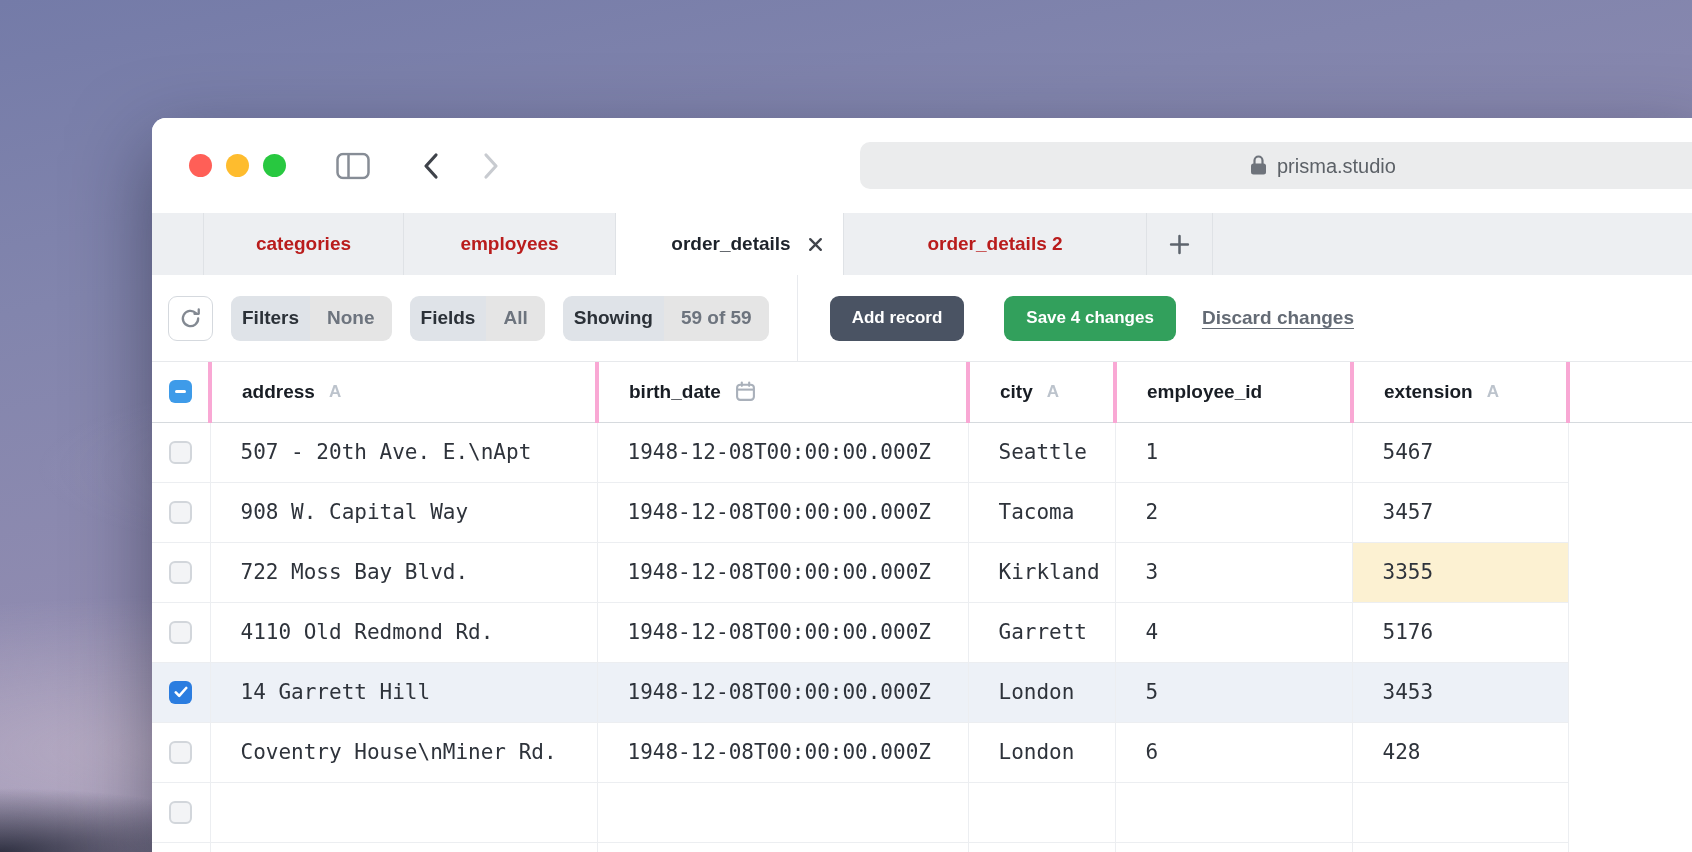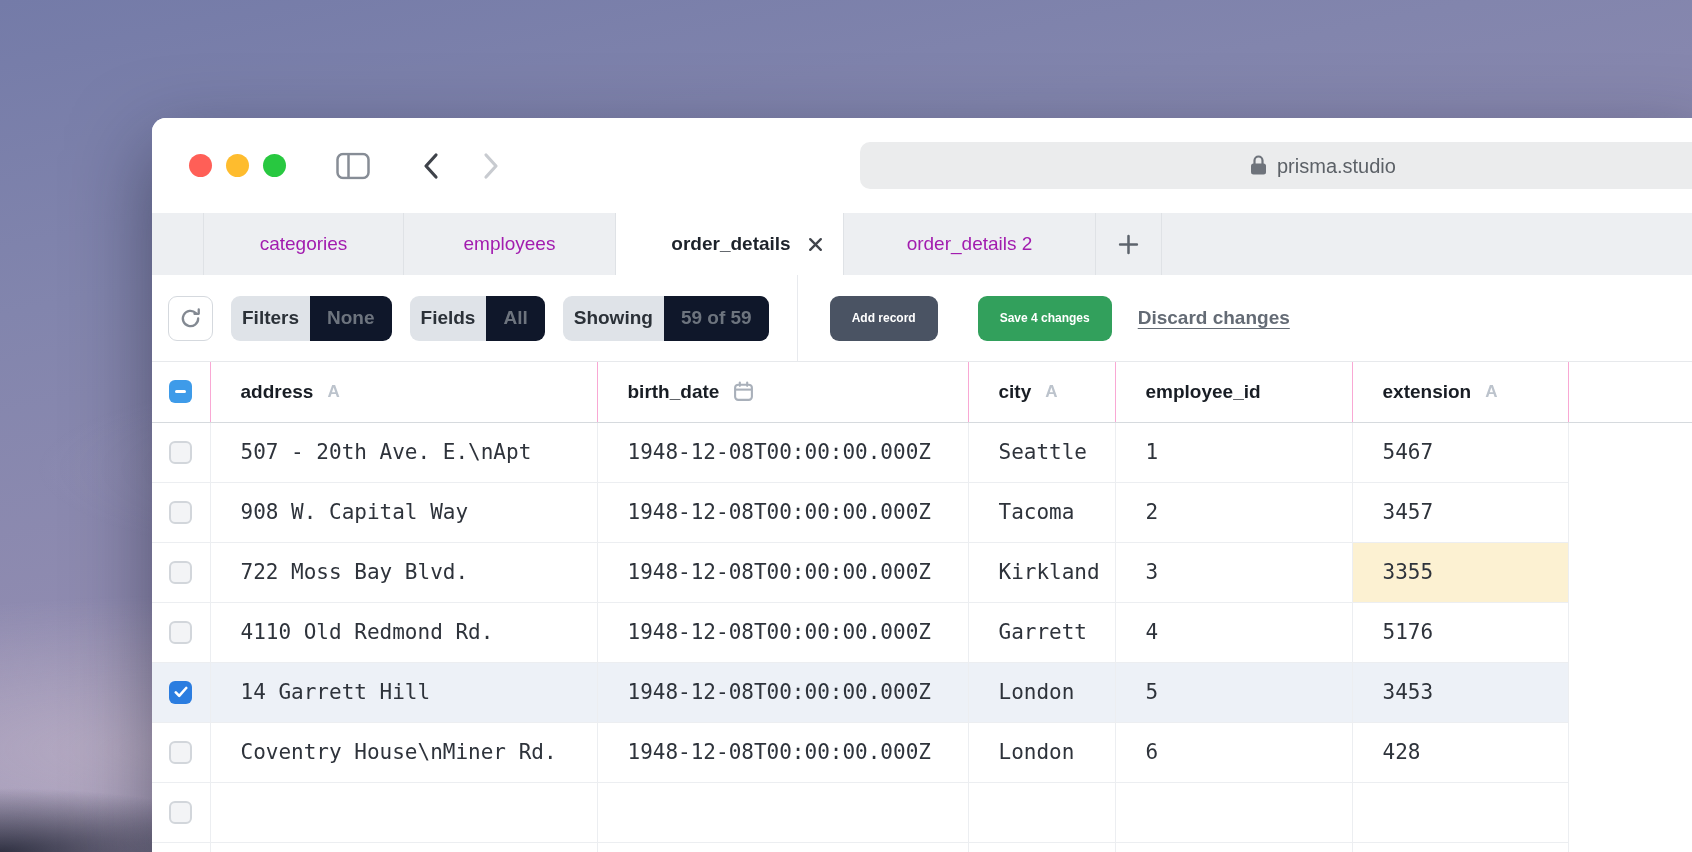--- a/index.html
+++ b/index.html
@@ -28,45 +28,45 @@
   .light.green { background:#28c840; }
   .nav-ico { position:absolute; top:50%; transform:translateY(-50%); display:flex; align-items:center; justify-content:center; }
   .sidebar-btn { left:184px; }
   .back-btn { left:268px; }
   .fwd-btn { left:328px; }
   .urlbar { position:absolute; left:708px; top:24px; width:1120px; height:47px; background:#ebeced; border-radius:10px; }
   .url-content { position:absolute; left:390px; top:50%; transform:translateY(-50%); display:flex; align-items:flex-start; gap:10px; color:#5c6167; font-size:20px; white-space:nowrap; }
   
   .tabbar { height:62px; background:#edeff2; display:flex; align-items:stretch; flex:0 0 auto; }
   .tab-spacer { width:52px; border-right:1px solid #dfe2e6; }
-  .tab { display:flex; align-items:center; justify-content:center; gap:16px; font-size:19px; font-weight:400; color:#a21caf; border-right:1px solid #dfe2e6; white-space:nowrap; cursor:default; }
+  .tab { display:flex; align-items:center; justify-content:center; gap:16px; font-size:19px; font-weight:700; color:#b91c1c; border-right:1px solid #dfe2e6; white-space:nowrap; cursor:default; }
   .tab.t0 { width:200px; }
   .tab.t1 { width:212px; }
   .tab.t2 { width:228px;padding-left:36px; }
-  .tab.t3 { width:252px; }
+  .tab.t3 { width:303px; }
   .tab.active { background:#fff; color:#1d232b; font-weight:700; }
   .newtab { width:66px; display:flex; align-items:center; justify-content:center; border-right:1px solid #dfe2e6; }
   
   .toolbar { height:86px; background:#fff; display:flex; align-items:center; padding-left:16px; flex:0 0 auto; }
   .icon-btn { width:45px; height:45px; border:1px solid #d5d9de; border-radius:9px; background:#fff; display:flex; align-items:center; justify-content:center; flex:0 0 auto; }
   .seg { display:flex; height:45px; border-radius:9px; overflow:hidden; margin-left:18px; font-size:19px; flex:0 0 auto; }
   .seg .key { background:#dfe3e8; color:#2b3138; font-weight:700; display:flex; align-items:center; padding:0 11px; }
-  .seg .val { background:#0f172a; color:#6d747e; font-weight:600; display:flex; align-items:center; padding:0 17px; }
+  .seg .val { background:#e5e5e5; color:#6d747e; font-weight:600; display:flex; align-items:center; padding:0 17px; }
   .tb-divider { width:1px; align-self:stretch; background:#e8eaee; margin-left:28px; }
-  .btn { height:45px; border-radius:9px; display:flex; align-items:center; padding:0 22px; font-size:12px; font-weight:700; color:#fff; white-space:nowrap; }
+  .btn { height:45px; border-radius:9px; display:flex; align-items:center; padding:0 22px; font-size:17px; font-weight:700; color:#fff; white-space:nowrap; }
   .btn-dark { background:#4a5363; margin-left:32px; }
   .btn-green { background:#32a05c; margin-left:40px; }
   .link { margin-left:26px; color:#646b75; font-size:19px; font-weight:600; text-decoration:underline; text-underline-offset:4px; white-space:nowrap; }
   
   .table-area { flex:1 1 auto; background:#fff; border-top:1px solid #e7e9ec; overflow:hidden; }
   table { border-collapse:collapse; width:100%; table-layout:fixed; }
   col.c-check { width:58px; } col.c-address { width:387px; } col.c-birth { width:371px; }
   col.c-city { width:147px; } col.c-emp { width:237px; } col.c-ext { width:216px; }
   th, td { height:60px; vertical-align:middle; text-align:left; padding:0 0 0 30px; overflow:hidden; white-space:nowrap; }
-  th { font-size:19px; font-weight:700; color:#181d24; background:#fff; border-bottom:1px solid #d6dade; border-right:1px solid #f9a8d4; }
+  th { font-size:19px; font-weight:700; color:#181d24; background:#fff; border-bottom:1px solid #d6dade; border-right:4px solid #f9a8d4; }
   th.col-fill, td.col-fill { border-right:none; padding:0; }
   th.col-check, td.col-check { padding:0; text-align:center; }
   tbody td { font-family:"DejaVu Sans Mono","Liberation Mono",monospace; font-size:21px; color:#2e333b; border-bottom:1px solid #eceef1; border-right:1px solid #eceef1; }
   tbody td.col-fill { border-bottom:none; }
   tr.selected td { background:#edf1f7; }
   tr.selected td.col-fill { background:#fff; }
   td.edited { background:#fcf1d2; }
   .th-inner { display:inline-flex; align-items:center; gap:14px; }
   .a-icon { color:#bcc3cc; font-size:17px; font-weight:700; }
   .cb { width:23px; height:23px; border-radius:6px; margin:0 auto; display:flex; align-items:center; justify-content:center; }

